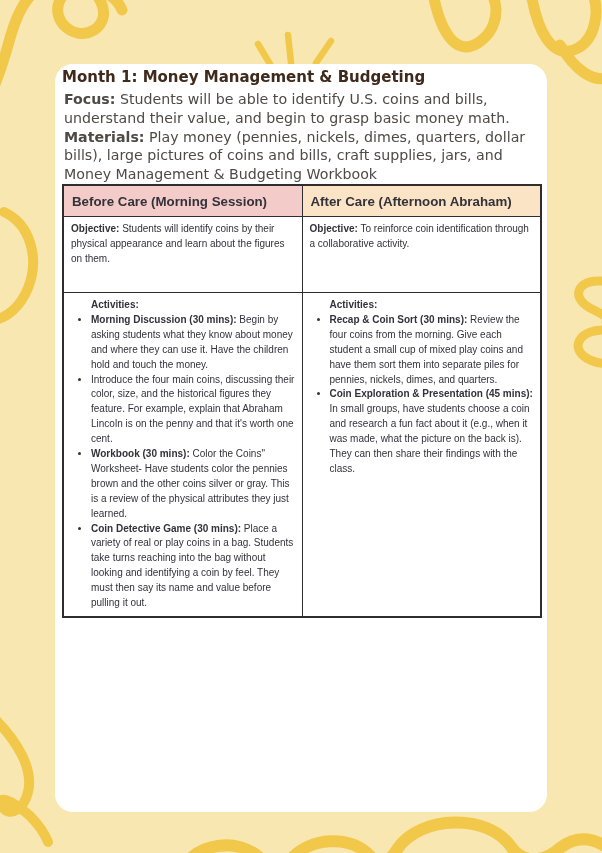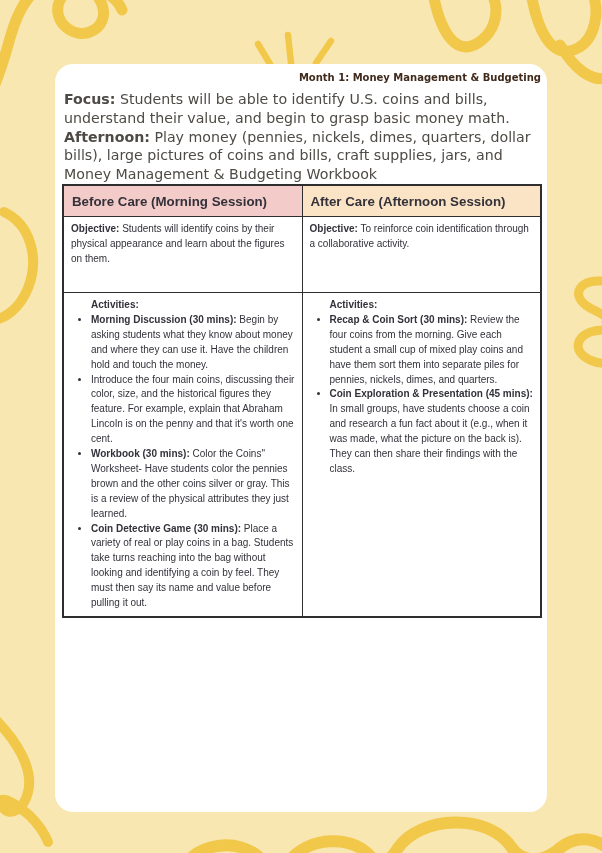--- a/index.html
+++ b/index.html
@@ -13,21 +13,21 @@
     background:var(--background);
     font-family:"DejaVu Sans",sans-serif;
   }
   .doodles{position:absolute;inset:0;width:602px;height:853px;color:var(--doodle);}
   .card{
     position:absolute;left:55px;top:64px;width:492px;height:748px;
     background:var(--card);border-radius:18px;box-sizing:border-box;
     padding:4px 6px 0 7px;overflow:hidden;
   }
   .title{
-    text-align:right;font-weight:bold;font-size:10px;line-height:19px;
+    text-align:left;font-weight:bold;font-size:15px;line-height:19px;
     color:var(--title);margin:0;
   }
   .subtitle{
     text-align:center;font-size:13.5px;line-height:17px;
     color:var(--title);margin:1px 0 2px;font-weight:normal;
   }
   .intro{
     font-size:14.2px;line-height:18.8px;color:var(--body-text);
     margin:3px 0 0 2px;padding-right:2px;
   }
@@ -68,33 +68,33 @@
   <path stroke-width="10" d="M 4 212 C 30 224 40 258 28 288 C 20 308 6 318 -6 320"></path>
   <path stroke-width="10" d="M -6 718 C 16 740 34 768 28 792 C 24 810 8 818 2 806 C -4 794 12 800 30 816 C 38 824 44 832 48 842"></path>
   <path stroke-width="12" d="M 182 868 C 200 842 238 838 260 858 C 272 868 282 866 292 858 C 310 838 350 834 370 856 C 380 866 390 862 398 848 C 420 816 488 812 512 848 C 522 862 542 864 560 848 C 578 834 598 838 612 852"></path>
 </svg>
 
 <div class="card">
   <h1 class="title">Month 1: Money Management &amp; Budgeting</h1>
 
   <div class="intro">
     <b>Focus:</b><span> Students will be able to identify U.S. coins and bills, understand their value, and begin to grasp basic money math.</span>
-    <b>Afternoon:</b><span> Play money (pennies, nickels, dimes, quarters, dollar bills), large pictures of coins and bills, craft supplies, jars, and Money Management &amp; Budgeting Workbook</span>
+    <b>Materials:</b><span> Play money (pennies, nickels, dimes, quarters, dollar bills), large pictures of coins and bills, craft supplies, jars, and Money Management &amp; Budgeting Workbook</span>
   </div>
 
 
   <table class="schedule">
     <colgroup>
         <col style="width:50%">
         <col style="width:50%">
       </colgroup>
     <tbody>
       <tr>
         <th class="before">Before Care (Morning Session)</th>
-        <th class="after">After Care (Afternoon Session)</th>
+        <th class="after">After Care (Afternoon Abraham)</th>
       </tr>
       <tr>
         <td class="obj-cell">
           <b>Objective:</b><span> Students will identify coins by their physical appearance and learn about the figures on them.</span>
         </td>
         <td class="obj-cell obj-after">
           <b>Objective:</b><span> To reinforce coin identification through a collaborative activity.</span>
         </td>
       </tr>
       <tr>

